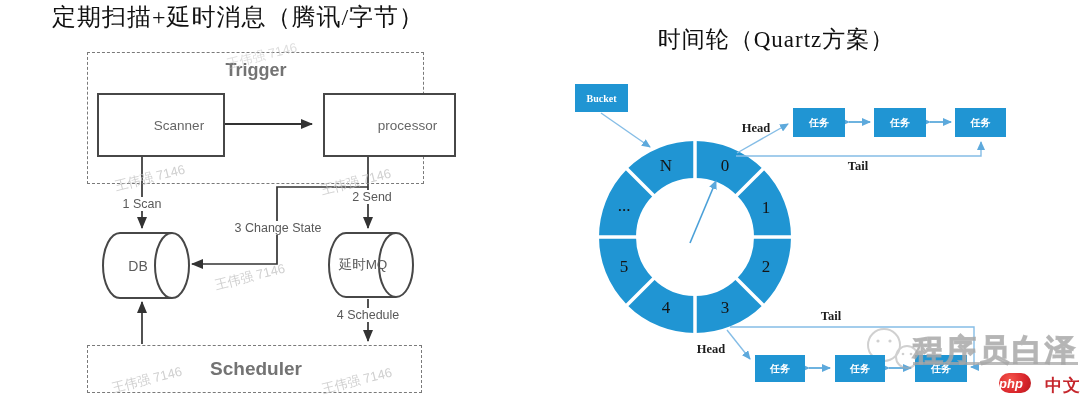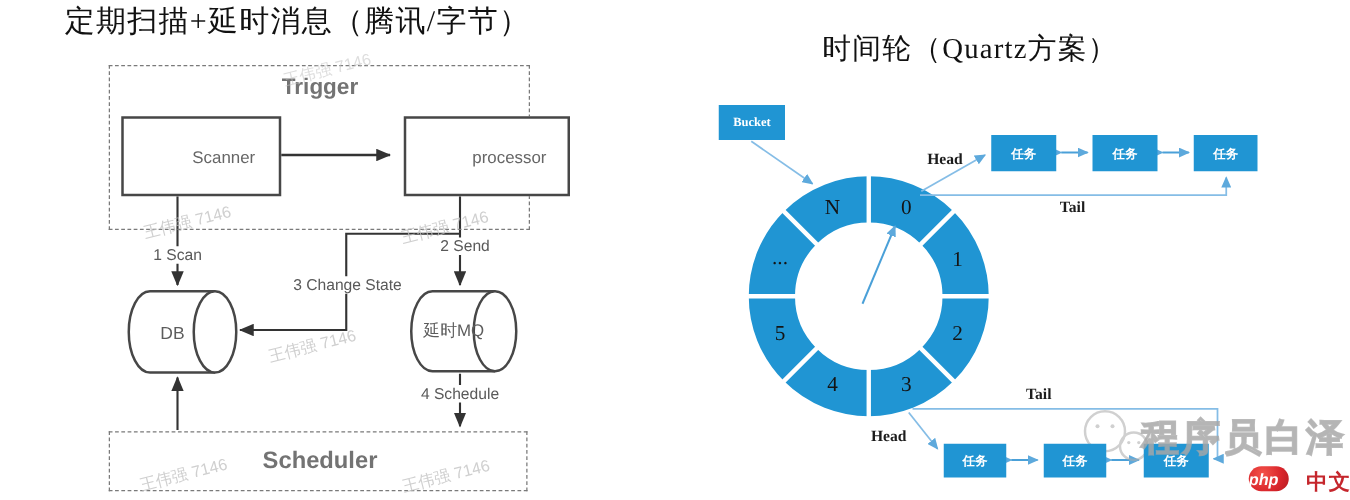--- a/index.html
+++ b/index.html
@@ -43,21 +43,21 @@
     font-family:"Liberation Serif","DejaVu Serif",serif;
     font-size:12.5px;font-weight:600;color:#1c1c1c;white-space:nowrap;
   }
   .wm{
     position:absolute;transform:translate(-50%,-50%) rotate(-14deg);
     color:rgba(195,195,195,0.8);font-size:13px;white-space:nowrap;pointer-events:none;
   }
   .wechatName{
     position:absolute;font-size:30px;font-weight:bold;letter-spacing:3px;
     color:rgba(180,180,180,0.38);-webkit-text-stroke:1.2px rgba(165,165,165,0.75);
-    font-family:"Liberation Sans",sans-serif;white-space:nowrap;
+    font-family:"Liberation Sans",sans-serif;white-space:nowrap;text-decoration:underline;
   }
   .phpBadge{
     position:absolute;width:32px;height:20px;border-radius:11px;
     background:radial-gradient(circle at 35% 30%, #f4534a 0%, #d9252b 60%, #b31a20 100%);
     color:#fff;font-style:italic;font-weight:bold;font-size:13px;
     display:flex;align-items:center;justify-content:flex-start;
   }
   .siteName{
     position:absolute;color:#c5262c;font-weight:bold;font-size:17px;letter-spacing:1px;white-space:nowrap;
   }

